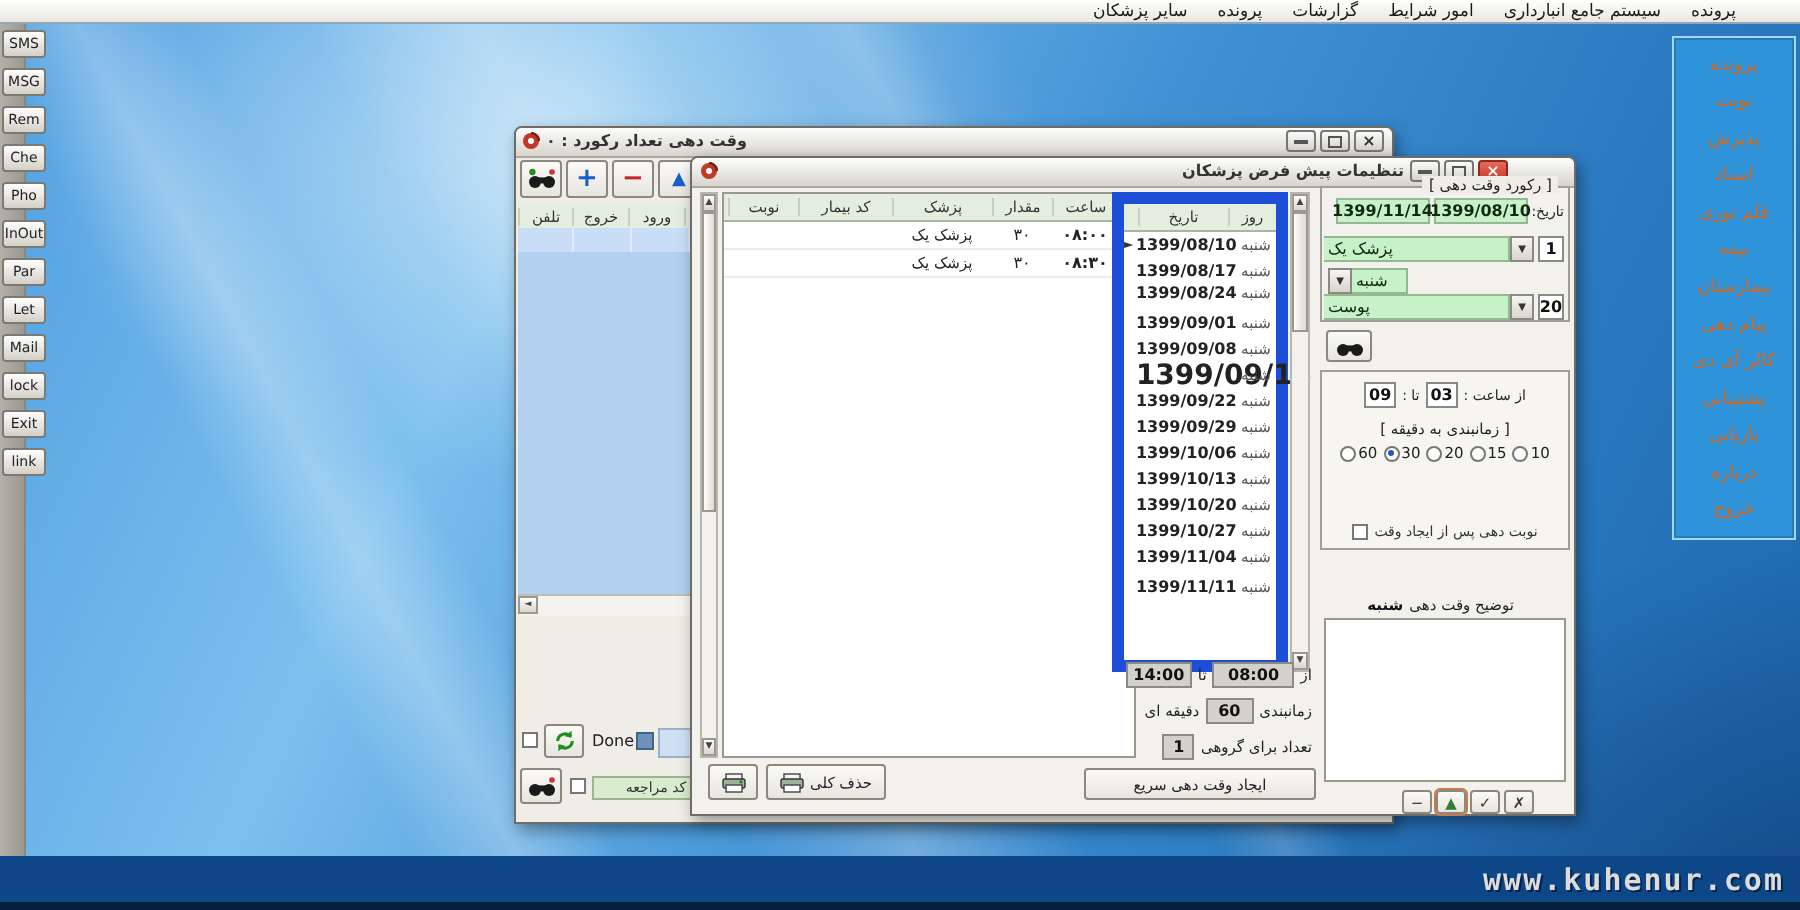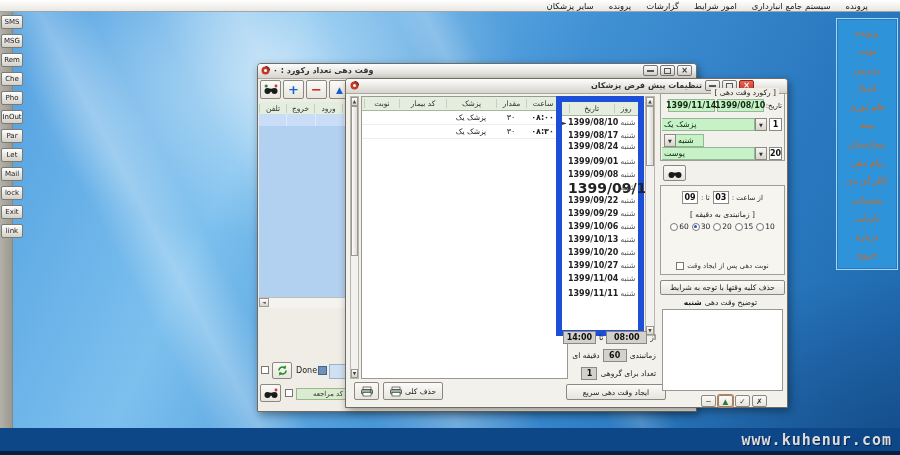--- a/index.html
+++ b/index.html
@@ -379,21 +379,21 @@
   </div>
   <div class="abs rtl" style="left:198px;top:269px;width:112px;height:14px;display:flex;align-items:center;gap:3px">
     <span class="lab">زمانبندی</span>
     <span class="grayf" style="width:24px">60</span>
     <span class="lab">دقیقه ای</span>
   </div>
   <div class="abs rtl" style="left:198px;top:287px;width:112px;height:14px;display:flex;align-items:center;gap:3px">
     <span class="lab">تعداد  برای گروهی</span>
     <span class="grayf" style="width:16px">1</span>
   </div>
-  <div class="btn3d abs" style="left:220px;top:305px;width:100px;height:16px">ایجاد وقت دهی سریع</div>
+  <div class="btn3d abs" style="left:196px;top:305px;width:116px;height:16px">ایجاد وقت دهی سریع</div>
 
   <div class="gbox" style="left:314px;top:14px;width:125px;height:68px">
     <span class="gboxlab">[ رکورد وقت دهی ]</span>
     <div class="abs rtl" style="right:2px;top:5px;display:flex;align-items:center;gap:2px">
       <span class="lab" style="font-size:7px">تاریخ:</span>
       <span class="gfield" style="width:47px">1399/08/10</span>
       <span class="gfield" style="width:47px">1399/11/14</span>
     </div>
     <div class="abs rtl" style="right:2px;top:24px;display:flex;align-items:center;gap:2px">
       <span class="whitef" style="width:13px">1</span>
@@ -451,21 +451,20 @@
           <span class="radio"></span>
           <span style="font-size:7.5px">10</span>
         </label>
     </div>
     <div class="abs" style="left:0;right:0;top:76px;display:flex;align-items:center;justify-content:center;gap:3px">
       <span class="cb"></span>
       <span style="font-size:7px;color:#333;direction:rtl">نوبت دهی پس از ایجاد وقت</span>
     </div>
   </div>
 
-  <div class="btn3d abs" style="left:314px;top:201px;width:125px;height:15px">حذف کلیه وقتها با توجه به شرایط</div>
 
   <div class="abs rtl" style="right:30px;top:219px;display:flex;gap:3px;align-items:center">
     <span style="font-size:7.5px;color:#222">توضیح  وقت دهی</span>
     <span style="font-size:7.5px;font-weight:bold;color:#111">شنبه</span>
   </div>
   <div class="abs" style="left:316px;top:230px;width:121px;height:82px;background:#fff;border:1px solid #9a988f;box-sizing:border-box"></div>
 
   <div class="abs" style="left:355px;top:316px;display:flex;gap:2px">
     <div class="btn3d" style="width:15px;height:12px;color:#333">−</div>
     <div class="btn3d" style="width:15px;height:12px;color:#2e7d32;box-shadow:0 0 0 1px #c87c4a">▲</div>

